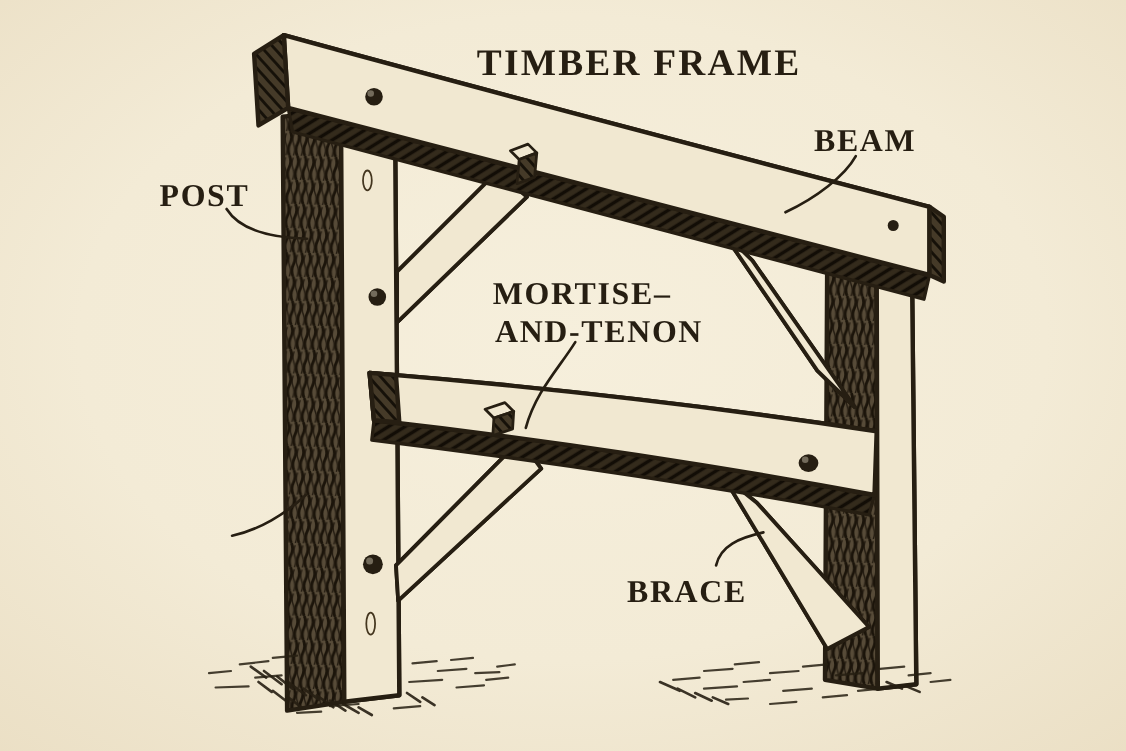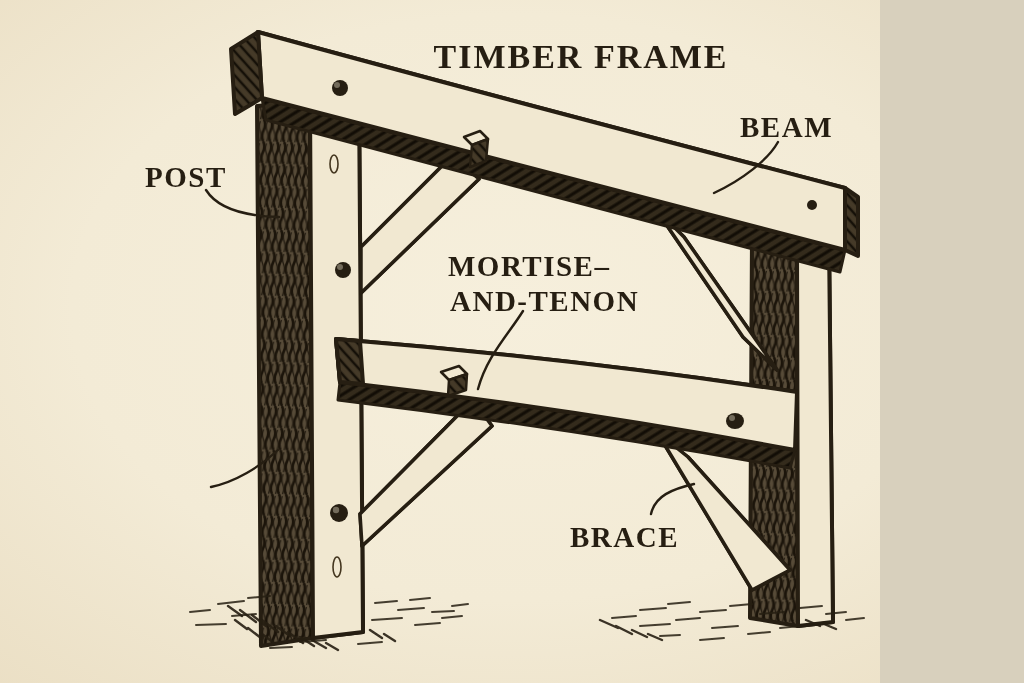--- a/index.html
+++ b/index.html
@@ -1,16 +1,16 @@
 <!DOCTYPE html>
 <html style="--background: #f6efdc; --background-mid: #f3ebd6; --background-edge: #eadec3; --ink: #261e12; --wood-light: #f1e8d1; --wood-grain: #44361f; --wood-dark: #574b38; --hatch-dark: #1b140a; --underside: #342b1c; --underside-stroke: #120d06; --endgrain: #453a28; --endgrain-stroke: #151008;"><head>
 <meta charset="utf-8">
 <style>
   html,body{margin:0;padding:0;background:#d8d0bd;}
-  .stage{position:relative;width:880px;height:683px;overflow:hidden;
+  .stage{position:relative;width:1024px;height:683px;overflow:hidden;
          font-family:"Liberation Serif","DejaVu Serif",serif;}
   .stage svg{position:absolute;inset:0;display:block;}
   .outline{stroke:var(--ink);stroke-width:4;stroke-linejoin:round;}
   .face-light{fill:var(--wood-light);}
   .face-endgrain{fill:url(#hatchE);}
   .face-underside{fill:url(#hatchD);}
   .face-darkside{fill:url(#hatchV);}
   .peg{fill:var(--ink);}
   .peg-hi{fill:rgba(243,233,210,0.38);}
   .knot{stroke:var(--wood-grain);stroke-width:1.6;fill:none;}

